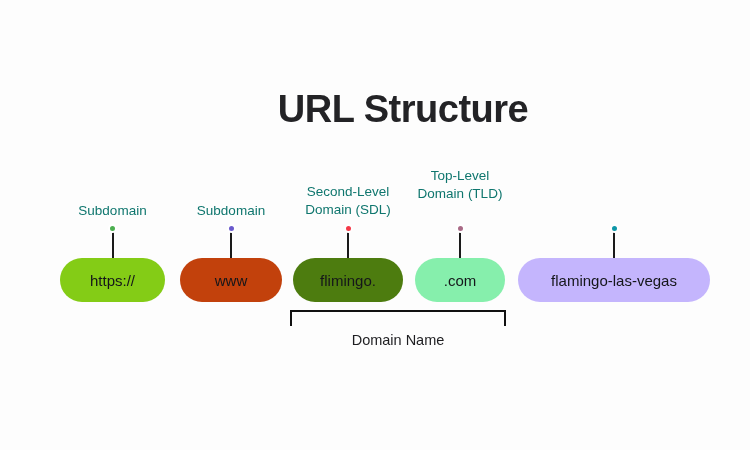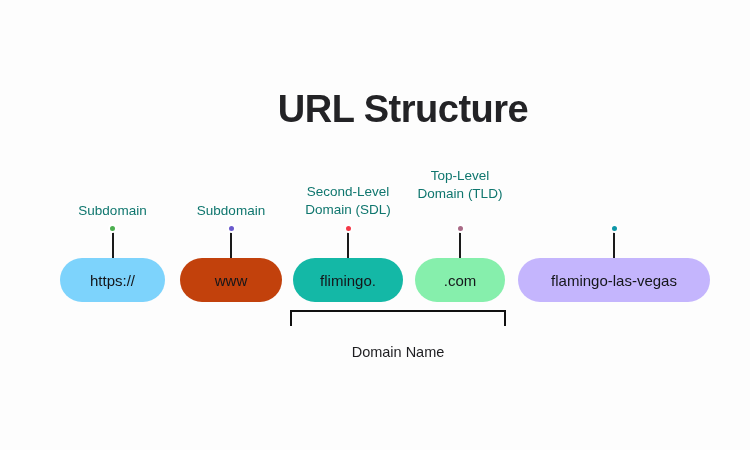--- a/index.html
+++ b/index.html
@@ -105,57 +105,57 @@
     border-right: 2.5px solid #111111;
     border-bottom: 2.5px solid #111111;
     box-sizing: border-box;
     border-top: none;
     transform: scaleY(-1);
   }
 
   .bracket-label {
     position: absolute;
     left: 290px;
-    top: 344px;
+    top: 332px;
     width: 216px;
     text-align: center;
     font-size: 14.5px;
     color: #1e1e21;
   }
 </style>
 </head>
 <body>
 
 <div id="canvas">
 
   <div class="title">URL Structure</div>
 
   <div id="segments">
       <div class="segment" style="left: 60px; width: 105px;">
         <div class="seg-label" style="top: 202px;">Subdomain</div>
         <div class="seg-line" style="height: 32px;"></div>
         <div class="seg-dot" style="background: rgb(76, 175, 80);"></div>
-        <div class="seg-pill" style="background: #7dd3fc;">
+        <div class="seg-pill" style="background: #84cc16;">
           <span class="seg-pill-text">https://</span>
         </div>
       </div>
       <div class="segment" style="left: 180px; width: 102px;">
         <div class="seg-label" style="top: 202px;">Subdomain</div>
         <div class="seg-line" style="height: 32px;"></div>
         <div class="seg-dot" style="background: rgb(106, 90, 205);"></div>
         <div class="seg-pill" style="background: #c2410c;">
           <span class="seg-pill-text">www</span>
         </div>
       </div>
       <div class="segment" style="left: 293px; width: 110px;">
         <div class="seg-label" style="top: 183px;">Second-Level
 Domain (SDL)</div>
         <div class="seg-line" style="height: 32px;"></div>
         <div class="seg-dot" style="background: rgb(244, 56, 71);"></div>
-        <div class="seg-pill" style="background: #14b8a6;">
+        <div class="seg-pill" style="background: #4d7c0f;">
           <span class="seg-pill-text">flimingo.</span>
         </div>
       </div>
       <div class="segment" style="left: 415px; width: 90px;">
         <div class="seg-label" style="top: 167px;">Top-Level
 Domain (TLD)</div>
         <div class="seg-line" style="height: 32px;"></div>
         <div class="seg-dot" style="background: rgb(169, 106, 134);"></div>
         <div class="seg-pill" style="background: #86efac;">
           <span class="seg-pill-text">.com</span>

